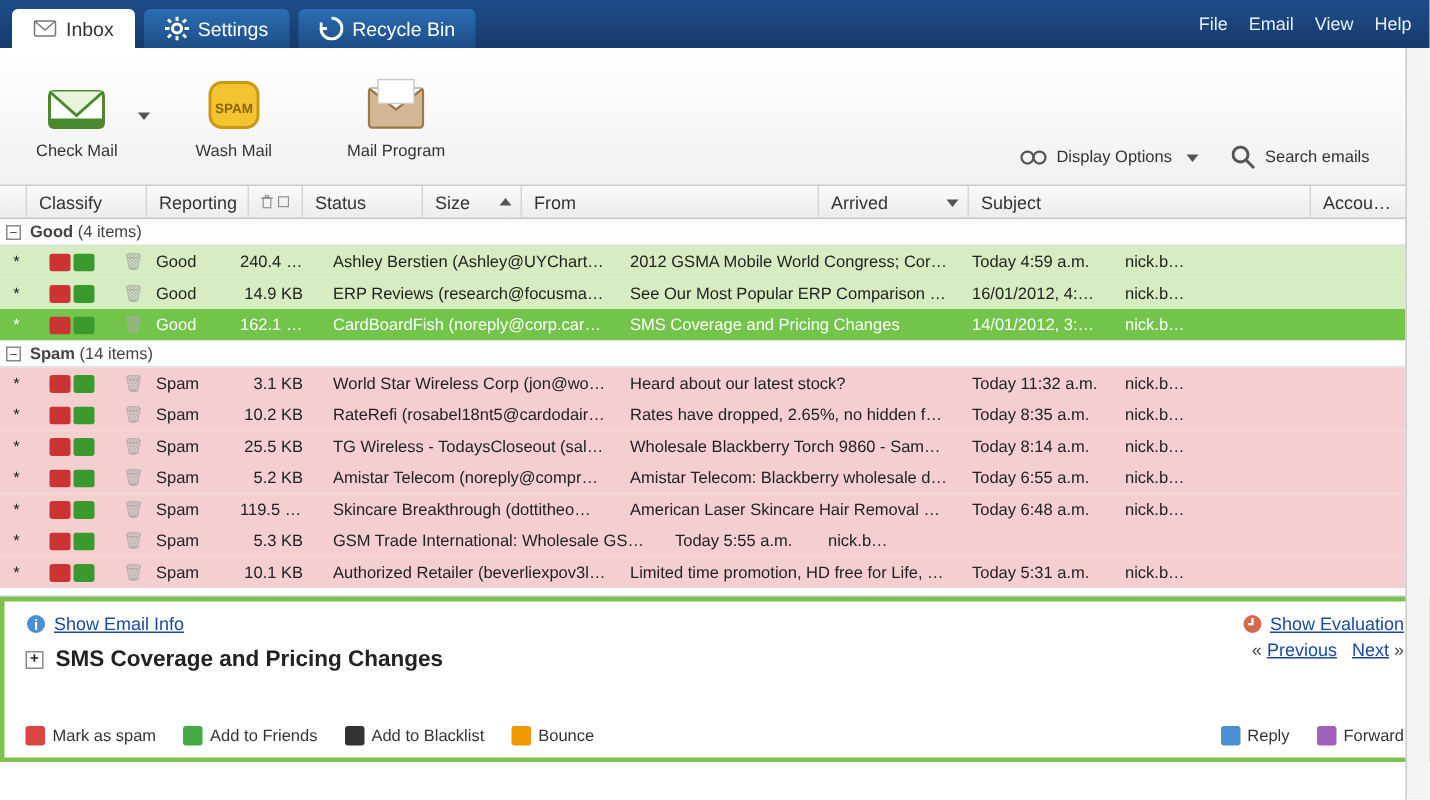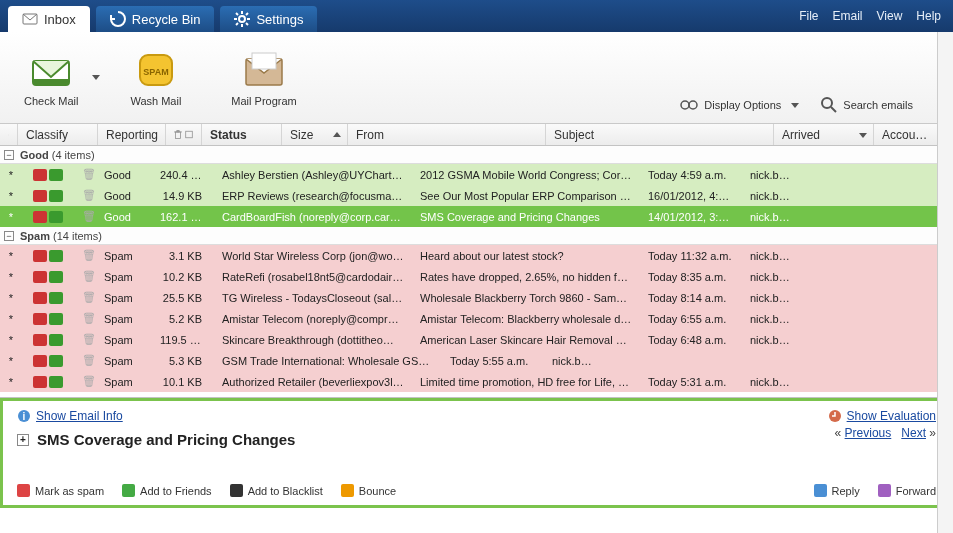--- a/index.html
+++ b/index.html
@@ -53,21 +53,21 @@
     height: 22px; background: linear-gradient(#fafafa,#ececec);
     border-bottom: 1px solid #c3c3c3;
     display: flex; align-items: center;
     font-size: 12px; color: #333;
     position: relative;
   }
   .colhdr .cell { padding: 0 8px; border-right: 1px solid #d5d5d5; height: 100%; display:flex; align-items:center; cursor:pointer; }
   .c-btn1 { width: 80px; }
   .c-btn2 { width: 68px; }
   .c-icn  { width: 36px; display:flex; justify-content:center; }
-  .c-stat { width: 80px; font-weight: bold; }
+  .c-stat { width: 80px; }
   .c-size { width: 66px; position:relative; }
   .c-from { width: 198px; }
   .c-subj { width: 228px; }
   .c-arr  { width: 100px; position:relative; }
   .c-acct { flex: 1; }
   .sort-up { width:0;height:0;border-left:4px solid transparent;border-right:4px solid transparent;border-bottom:5px solid #555; position:absolute; right:6px; top:8px;}
   .sort-dn { width:0;height:0;border-left:4px solid transparent;border-right:4px solid transparent;border-top:5px solid #555; position:absolute; right:6px; top:9px;}
 
   
   .list { height: 252px; overflow: hidden; border-bottom:1px solid #c3c3c3; position:relative; }
@@ -116,41 +116,41 @@
 <div class="ribbon">
   <div class="ribbon-tab active">
     <svg class="ico" viewBox="0 0 16 16">
         <rect x="1" y="3" width="14" height="10" rx="1" fill="#fff" stroke="#777"></rect>
         <path d="M1 3 L8 9 L15 3" stroke="#777" fill="none"></path>
       </svg>
     <span>Inbox</span>
   </div>
   <div class="ribbon-tab inactive">
     <svg class="ico" viewBox="0 0 16 16">
-        <path d="M8 1 A7 7 0 1 1 1 8" stroke="#fff" fill="none" stroke-width="2"></path>
-        <path d="M1 4 L1 8 L5 8" stroke="#fff" fill="none" stroke-width="2"></path>
-      </svg>
-    <span>Recycle Bin</span>
-  </div>
-  <div class="ribbon-tab inactive">
-    <svg class="ico" viewBox="0 0 16 16">
         <circle cx="8" cy="8" r="3" fill="none" stroke="#fff" stroke-width="2"></circle>
         <g stroke="#fff" stroke-width="2">
           <line x1="8" y1="0" x2="8" y2="3"></line>
           <line x1="8" y1="13" x2="8" y2="16"></line>
           <line x1="0" y1="8" x2="3" y2="8"></line>
           <line x1="13" y1="8" x2="16" y2="8"></line>
           <line x1="2" y1="2" x2="4" y2="4"></line>
           <line x1="12" y1="12" x2="14" y2="14"></line>
           <line x1="2" y1="14" x2="4" y2="12"></line>
           <line x1="12" y1="4" x2="14" y2="2"></line>
         </g>
       </svg>
     <span>Settings</span>
   </div>
+  <div class="ribbon-tab inactive">
+    <svg class="ico" viewBox="0 0 16 16">
+        <path d="M8 1 A7 7 0 1 1 1 8" stroke="#fff" fill="none" stroke-width="2"></path>
+        <path d="M1 4 L1 8 L5 8" stroke="#fff" fill="none" stroke-width="2"></path>
+      </svg>
+    <span>Recycle Bin</span>
+  </div>
   <div class="menu-right">
     <span>File</span>
     <span>Email</span>
     <span>View</span>
     <span>Help</span>
   </div>
 </div>
 
 <div class="toolbar">
   <div class="tool-btn">
@@ -221,25 +221,25 @@
     <svg width="11" height="11" viewBox="0 0 11 11" style="margin-left:3px">
         <rect x="1" y="1" width="9" height="9" fill="none" stroke="#888"></rect>
       </svg>
   </div>
   <div class="cell c-stat">Status</div>
   <div class="cell c-size">
       <span>Size</span>
       <span class="sort-up"></span>
     </div>
   <div class="cell c-from">From</div>
-  <div class="cell c-subj">Subject</div>
   <div class="cell c-arr">
       <span>Arrived</span>
       <span class="sort-dn"></span>
     </div>
+  <div class="cell c-subj">Subject</div>
   <div class="cell c-acct">Accou…</div>
 </div>
 
 <div class="list">
   <div class="group">
     <span class="exp">−</span>
     <b>Good</b>&nbsp;
     <span>(4 items)</span>
   </div>
   <div id="good-rows">

